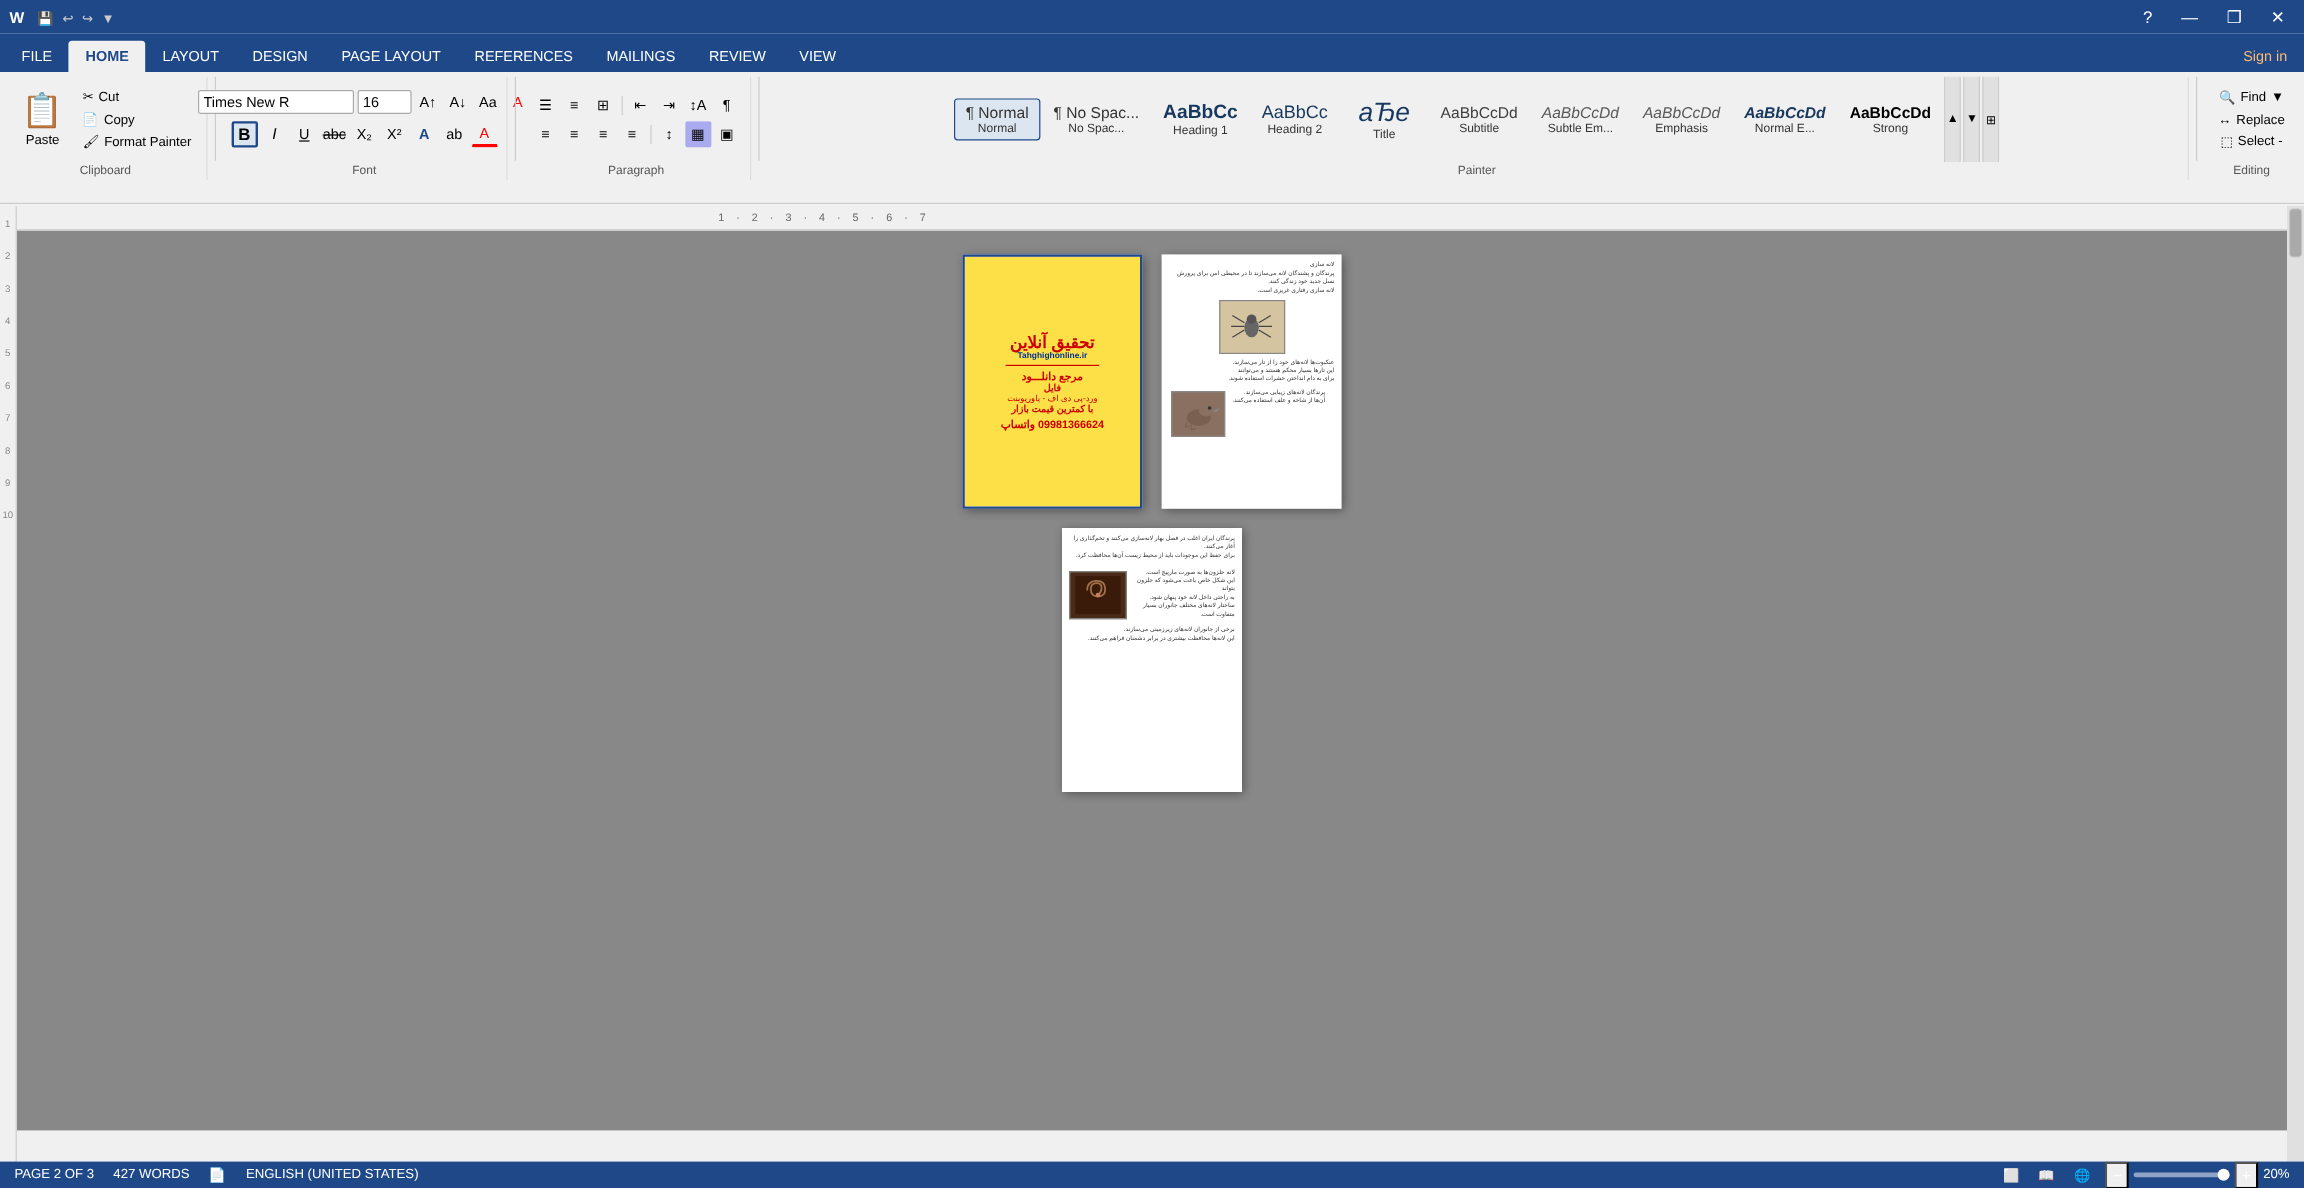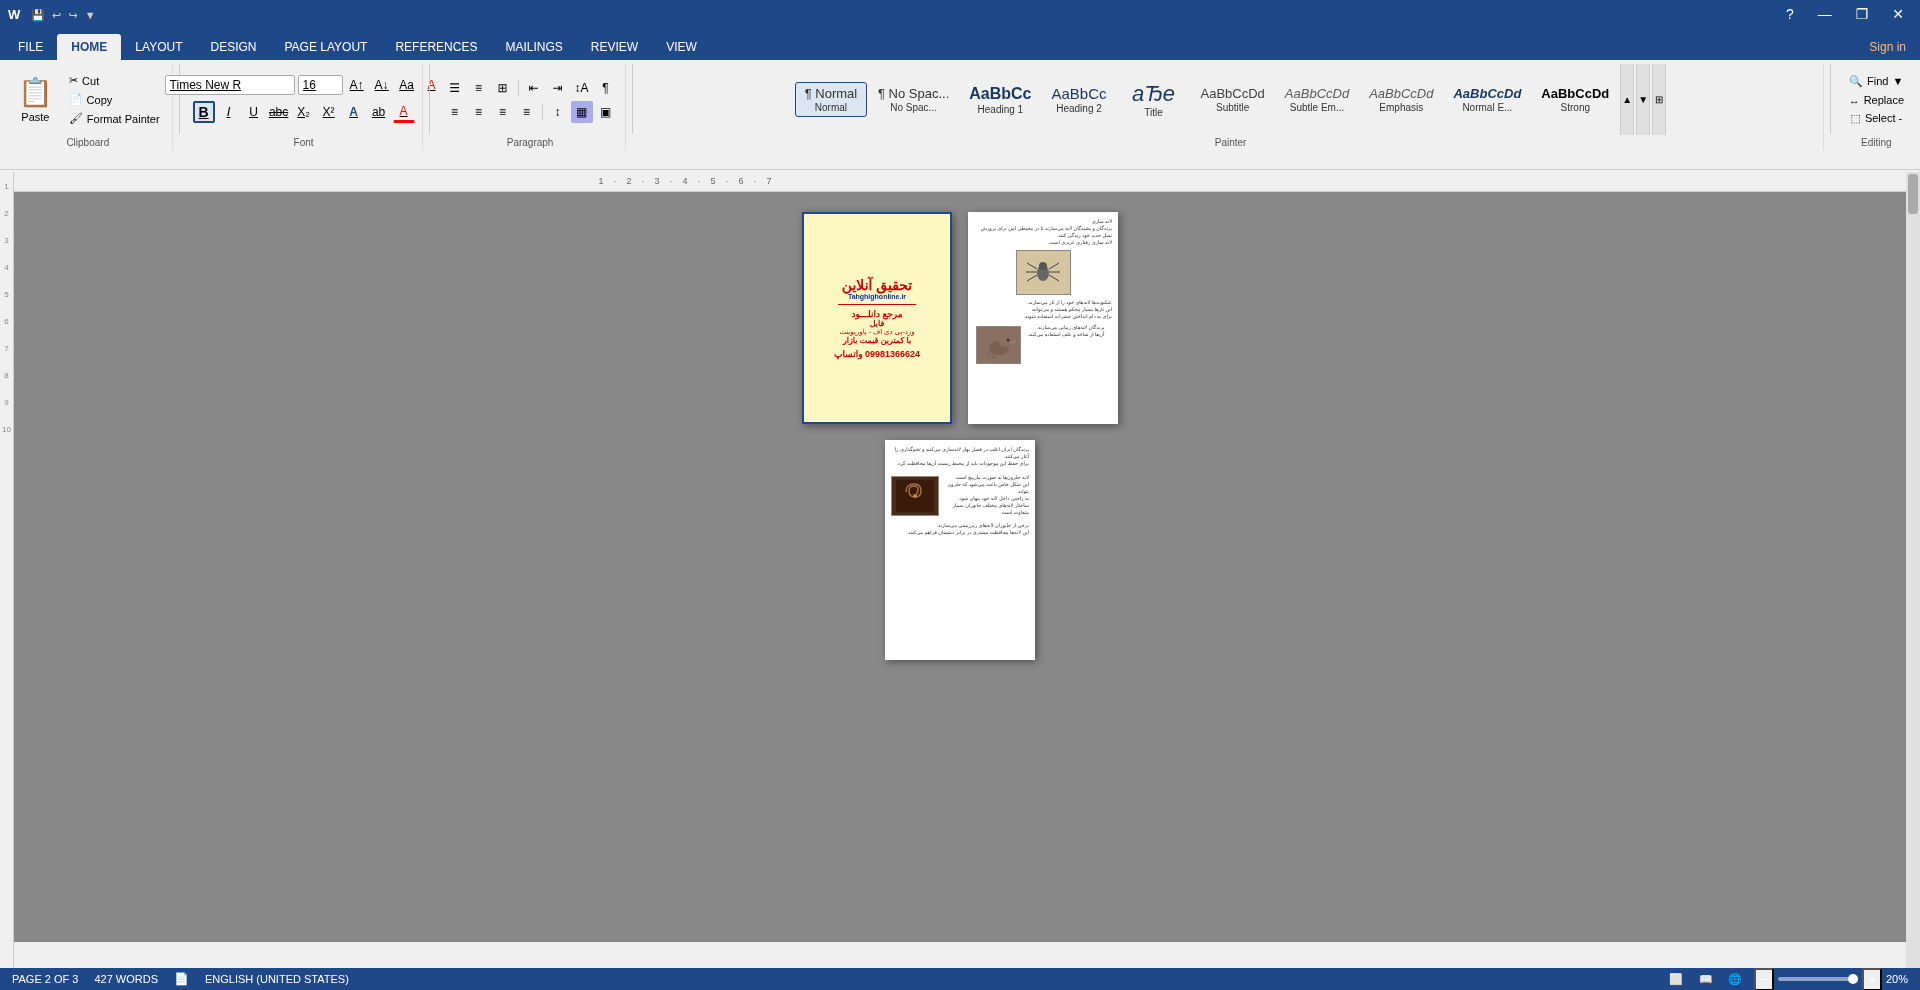--- a/index.html
+++ b/index.html
@@ -214,21 +214,21 @@
       height: 212px;
       overflow: hidden;
       position: relative;
       flex-shrink: 0;
     }
 
     
     .page1-content {
       width: 100%;
       height: 100%;
-      background: #fef9c3;
+      background: #fde047;
       display: flex;
       flex-direction: column;
       align-items: center;
       justify-content: center;
       padding: 8px;
       text-align: center;
       font-family: Arial, sans-serif;
     }
 
     
@@ -464,21 +464,21 @@
             <span>Format Painter</span>
           </div>
         </div>
       </div>
       <div class="ribbon-group-label">Clipboard</div>
     </div>
 
     <div class="ribbon-separator"></div>
 
     <div class="ribbon-group">
-      <div class="ribbon-group-content col" style="width:220px;text-decoration:underline;">
+      <div class="ribbon-group-content col" style="width:220px;">
         <div class="font-row">
           <input class="font-select" type="text" value="Times New R" style="">
           <input class="font-size-select" type="text" value="16" style="">
           <button class="fmt-btn" title="Grow Font">A↑</button>
           <button class="fmt-btn" title="Shrink Font">A↓</button>
           <button class="fmt-btn">Aa</button>
           <button class="fmt-btn" style="color:red;">A</button>
         </div>
         <div class="font-row">
           <button class="fmt-btn bold" style="font-size:14px;font-weight:bold;border:2px solid #1e4888;background:#dce6f0;">B</button>

